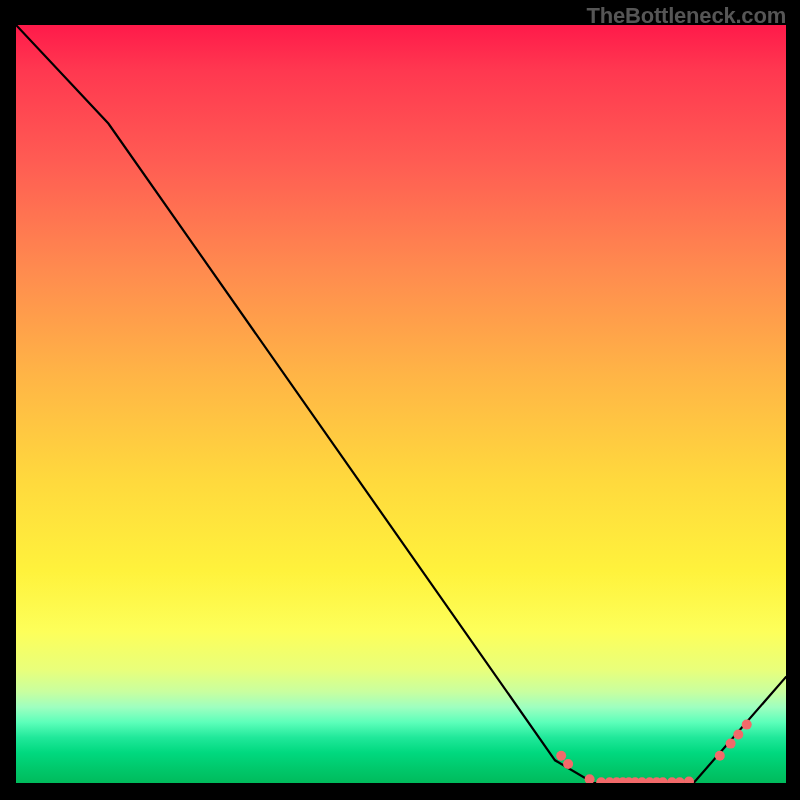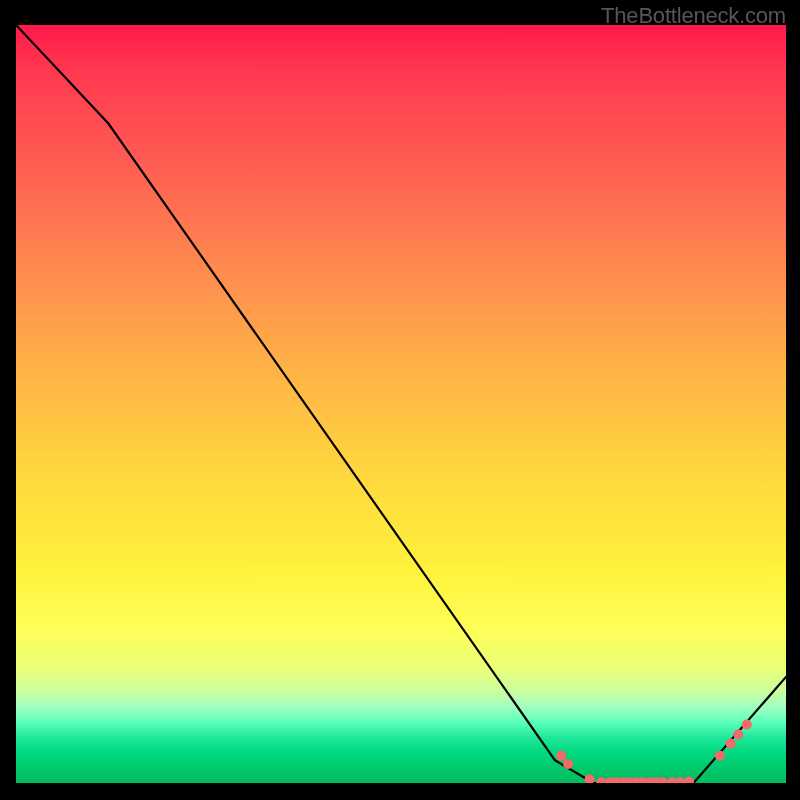--- a/index.html
+++ b/index.html
@@ -35,21 +35,21 @@
       #00bb5c 100%
     );
   }
   .watermark {
     position: absolute;
     top: 3px;
     right: 14px;
     font-family: Arial, Helvetica, sans-serif;
     font-size: 22px;
     color: #565656;
-    font-weight: 400;
+    font-weight: 700;
     letter-spacing: -0.2px;
   }
   svg.curve {
     position: absolute;
     left: 0; top: 0;
     width: 770px;
     height: 758px;
     pointer-events: none;
   }
 </style>

